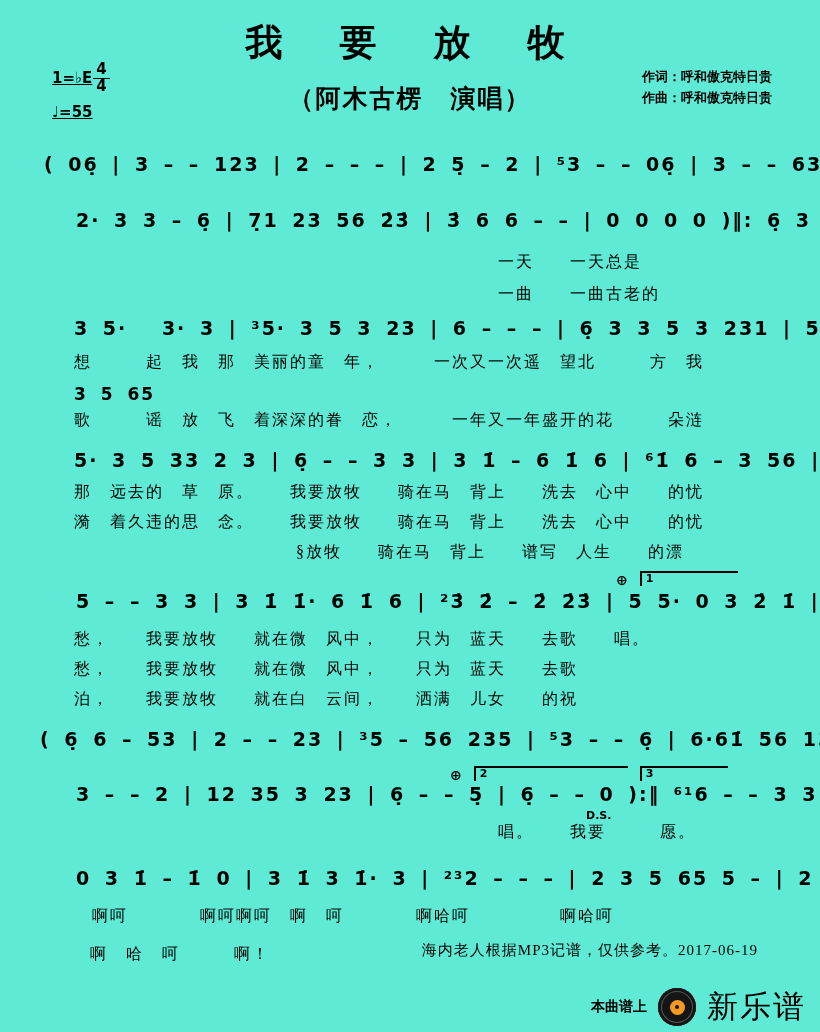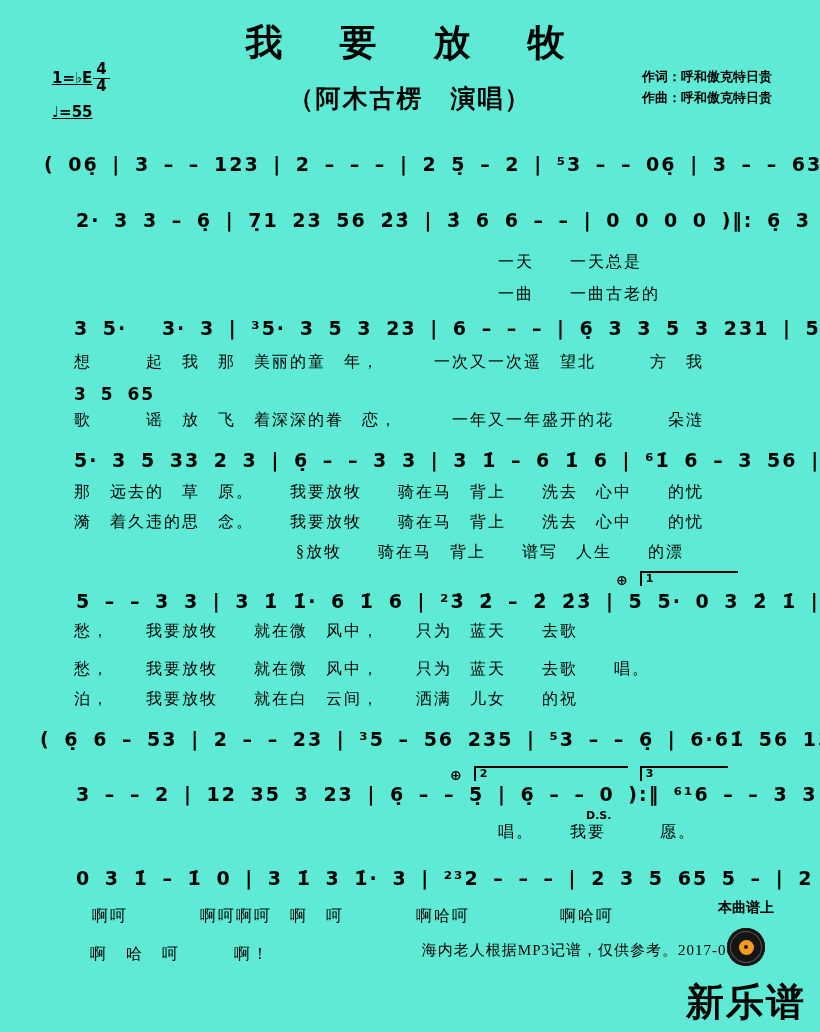--- a/index.html
+++ b/index.html
@@ -22,29 +22,29 @@
   .lyric{font-size:16px;letter-spacing:2px;white-space:nowrap;line-height:26px;}
   .marks{font-family:"DejaVu Sans",sans-serif;white-space:nowrap;height:15px;line-height:15px;}
   .coda{font-size:14px;font-weight:bold;}
   .volta{display:inline-block;border-top:2px solid #000;border-left:2px solid #000;
          font-size:11px;font-weight:bold;height:13px;line-height:12px;padding-left:4px;
          margin-left:12px;vertical-align:3px;}
   .ds{position:absolute;font-family:"DejaVu Sans",sans-serif;font-size:11px;font-weight:bold;
       letter-spacing:0;}
   .row-flex{display:flex;align-items:flex-start;}
   .note-credit{font-size:15px;letter-spacing:1px;}
-  .brand{position:absolute;right:14px;bottom:4px;display:flex;align-items:center;gap:11px;flex-direction:column;}
+  .brand{position:absolute;right:14px;bottom:4px;display:flex;align-items:center;gap:11px;}
   .brand-prefix{font-size:14px;font-weight:bold;font-family:"Liberation Sans",sans-serif;}
   .vinyl{width:38px;height:38px;border-radius:50%;background:#151515;display:flex;
          align-items:center;justify-content:center;position:relative;
          box-shadow:inset 0 0 0 3px #151515, inset 0 0 0 4px #555;}
   .vinyl-center{width:15px;height:15px;border-radius:50%;background:#f59b22;
                 display:flex;align-items:center;justify-content:center;}
   .vinyl-hole{width:4px;height:4px;border-radius:50%;background:#151515;}
-  .brand-name{font-size:38px;font-weight:bold;letter-spacing:2px;
+  .brand-name{font-size:31px;font-weight:normal;letter-spacing:2px;
               font-family:"Liberation Sans",sans-serif;}
 </style>
 </head>
 <body>
 
 <div class="sheet">
 
   <div class="title">我　要　放　牧</div>
   <div class="subtitle">（阿木古楞　演唱）</div>
 
@@ -70,22 +70,22 @@
   <div class="lyric" style="margin:0 16px 0 74px">歌　　　谣　放　飞　着深深的眷　恋，　　　一年又一年盛开的花　　　朵涟</div>
   <div class="music" style="margin:14px 0 0 74px">5· 3 5 33 2 3 | 6̣ – – 3 3 | 3 1̇ – 6 1̇ 6 | ⁶1̇ 6 – 3 56 | 2 2 – 6̣ 6 1̇ |</div>
   <div class="lyric" style="margin:6px 0 0 74px">那　远去的　草　原。　　我要放牧　　骑在马　背上　　洗去　心中　　的忧</div>
   <div class="lyric" style="margin:4px 0 0 74px">漪　着久违的思　念。　　我要放牧　　骑在马　背上　　洗去　心中　　的忧</div>
   <div class="lyric" style="margin:4px 0 0 296px">§放牧　　骑在马　背上　　谱写　人生　　的漂</div>
 
   <div class="marks" style="margin:6px 0 0 616px">
     <span class="coda">⊕</span><span class="volta" style="width:92px">1</span>
   </div>
   <div class="music" style="margin:2px 0 0 76px">5 – – 3 3 | 3 1̇ 1̇· 6 1̇ 6 | ²3̇ 2̇ – 2̇ 2̇3̇ | 5 5· 0 3 2̇ 1̇ | ⁶¹6 – – – |</div>
+  <div class="lyric" style="margin:12px 0 0 74px">愁，　　我要放牧　　就在微　风中，　　只为　蓝天　　去歌　　唱。</div>
   <div class="lyric" style="margin:4px 0 0 74px">愁，　　我要放牧　　就在微　风中，　　只为　蓝天　　去歌</div>
-  <div class="lyric" style="margin:12px 0 0 74px">愁，　　我要放牧　　就在微　风中，　　只为　蓝天　　去歌　　唱。</div>
   <div class="lyric" style="margin:4px 0 0 74px">泊，　　我要放牧　　就在白　云间，　　洒满　儿女　　的祝</div>
 
   <div class="music" style="margin:14px 0 0 40px">( 6̣ 6 – 53 | 2 – – 23 | ³5 – 56 235 | ⁵3 – – 6̣ | 6·61̇ 56 13 | 2 – – 2112 |</div>
 
   <div class="marks" style="margin:14px 0 0 450px">
     <span class="coda">⊕</span><span class="volta" style="width:148px">2</span><span class="volta" style="width:82px">3</span>
   </div>
   <div class="music" style="margin:0 0 0 76px">3 – – 2 | 12 35 3 23 | 6̣ – – 5̣ | 6̣ – – 0 ):‖ ⁶¹6 – – 3 3 ‖ ⁶¹6 – – – |</div>
   <div class="lyric" style="margin:12px 0 0 498px;position:relative">
     <span class="ds" style="left:88px;top:-16px">D.S.</span><span>唱。　　我要　　　愿。</span>

